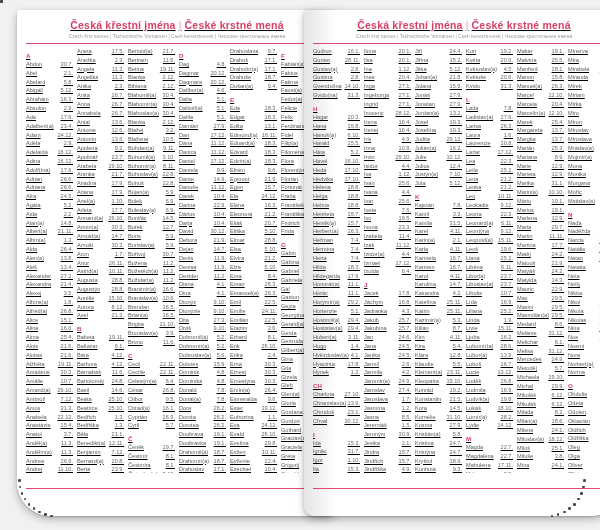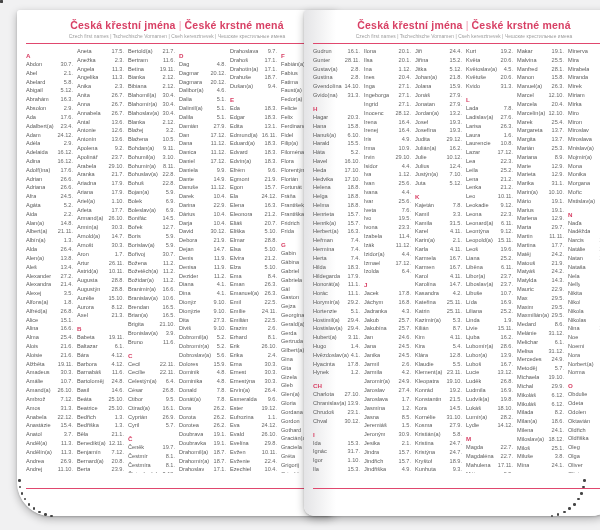--- a/index.html
+++ b/index.html
@@ -4,20 +4,21 @@
 <style>
   html,body{margin:0;padding:0;}
   body{
     width:600px;height:530px;position:relative;overflow:hidden;
     background:#f1f1f2;
     font-family:"Liberation Sans",sans-serif;
   }
   .page{
     position:absolute;top:10px;width:320px;height:506px;
     box-shadow:0 3px 9px rgba(0,0,0,.28), 0 1px 2px rgba(0,0,0,.18);
+    text-decoration:underline;
   }
   .page.left{
     left:17px;border-radius:3px 2px 10px 34px;
     background:linear-gradient(to right,#ffffff 0%,#ffffff 90%,#e6e6e8 100%);
   }
   .page.right{
     left:304px;border-radius:2px 3px 34px 10px;
     background:linear-gradient(to left,#ffffff 0%,#ffffff 90%,#e4e4e6 100%);
   }
   .page-inner{padding:9px 9px 0 9px;position:relative;height:497px;box-sizing:border-box;}

